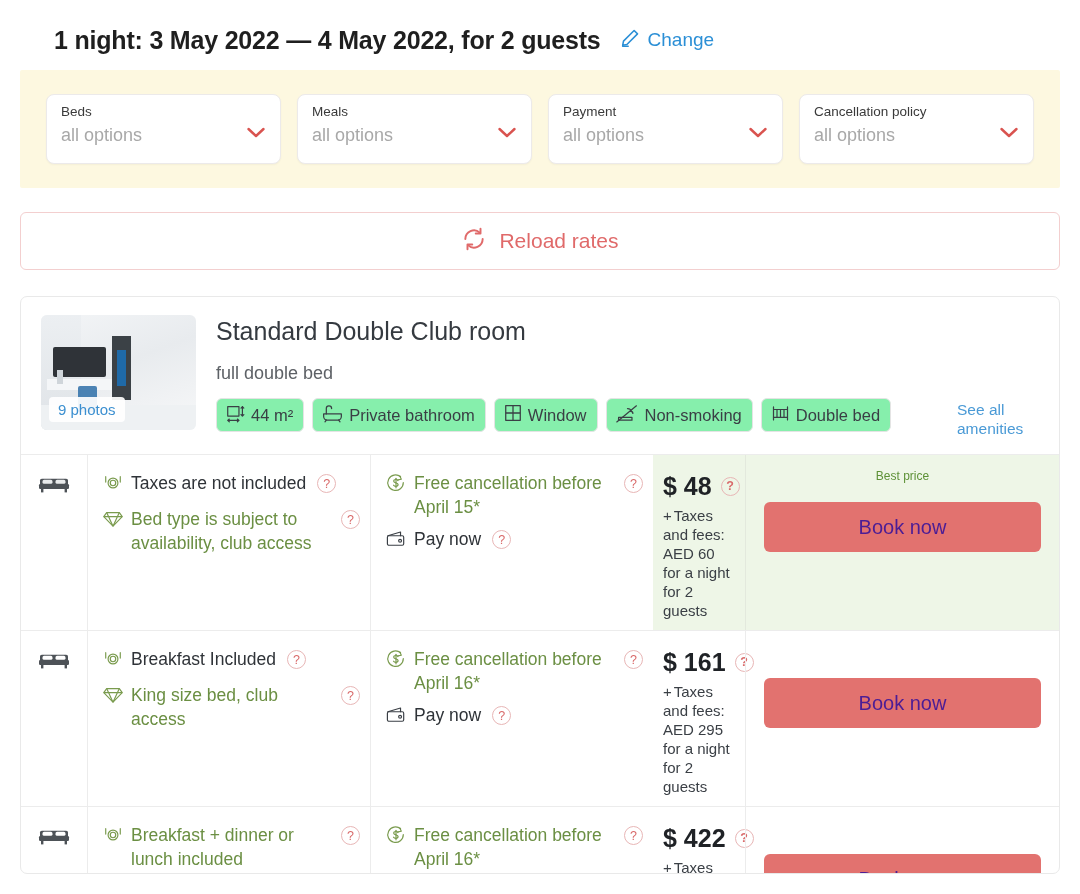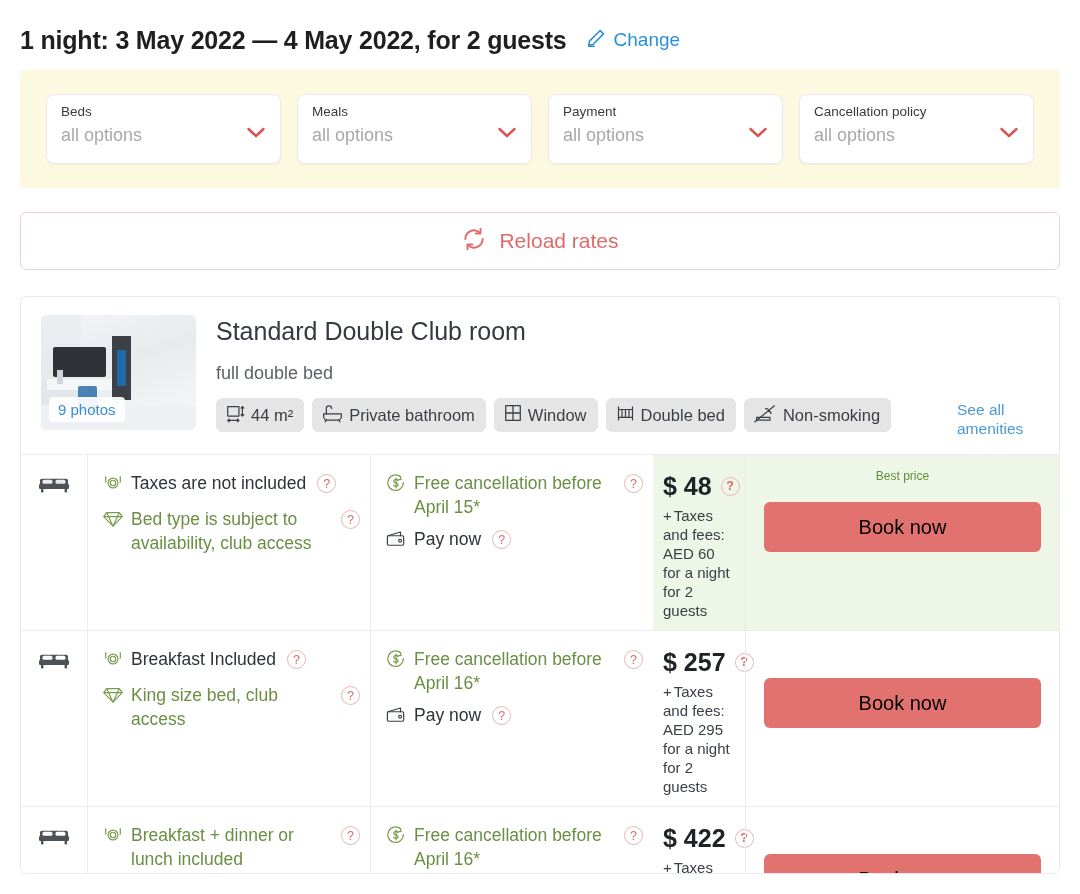--- a/index.html
+++ b/index.html
@@ -4,21 +4,21 @@
 <style>
   * { box-sizing: border-box; }
   html, body {
     margin: 0; padding: 0;
     width: 1080px; height: 894px;
     background: #ffffff;
     font-family: "Liberation Sans", sans-serif;
     color: #2b2b2b;
     overflow: hidden;
   }
-  .page { position: relative; width: 1080px; height: 894px; }
+  .page { position: relative; width: 1080px; height: 894px; padding-left: 34px; }
 
   
   .stay-header {
     display: flex; align-items: center; gap: 18px;
     padding: 20px 0 0 20px; height: 60px;
   }
   .stay-title {
     font-size: 25px; font-weight: 700; letter-spacing: -0.2px;
     color: #1f1f1f; white-space: nowrap;
   }
@@ -102,21 +102,21 @@
   }
   .room-info { flex: 1 1 auto; min-width: 0; }
   .room-name { font-size: 25px; font-weight: 400; color: #353a40; line-height: 32px; }
   .room-sub { font-size: 18px; color: #5d6166; margin-top: 16px; }
   .amen-row { display: flex; align-items: flex-start; gap: 8px; margin-top: 14px; }
   .amen {
     display: inline-flex; align-items: center; gap: 5px;
     border: 1px solid #e4e4e4; border-radius: 6px;
     padding: 5px 10px 5px 8px; height: 34px;
     font-size: 16.5px; color: #3a3f45; white-space: nowrap;
-    background: #e5e5e5;
+    background: #86efac;
   }
   .see-all {
     margin-left: auto; color: #4a9ad6; font-size: 15.5px;
     line-height: 19px; width: 82px; text-align: left; cursor: pointer;
     padding-top: 2px;
   }
 
   
   .rate-row {
     display: flex; border-top: 1px solid #ececec;
@@ -173,21 +173,21 @@
     font-size: 15px; line-height: 19px; color: #3a3f45; margin-top: 5px;
   }
   .price-sub .plus { margin-right: 2px; }
 
   .best-price {
     text-align: center; color: #5e9137; font-size: 12px; margin-bottom: 11px;
     height: 22px;
   }
   .book-btn {
     width: 100%; height: 50px; border: none; border-radius: 6px;
-    background: #e2726f; color: #000000; font-size: 20px;
+    background: #e2726f; color: #4c1d95; font-size: 20px;
     font-family: "Liberation Sans", sans-serif; cursor: pointer;
     display: flex; align-items: center; justify-content: center;
   }
   .spacer-22 { height: 33px; }
 </style>
 </head>
 <body>
 
 <div class="page">
 
@@ -309,39 +309,39 @@
               <svg width="20" height="20" viewBox="0 0 22 22" fill="none" stroke="#3a3f45" stroke-width="1.4" stroke-linejoin="round">
                 <rect x="3" y="3" width="16" height="16"></rect>
                 <path d="M11 3v16M3 11h16"></path>
               </svg>
             </span>
             <span>Window</span>
           </div>
 
           <div class="amen">
             <span>
-              <svg width="21" height="20" viewBox="0 0 24 22" fill="none" stroke="#3a3f45" stroke-width="1.4" stroke-linecap="round" stroke-linejoin="round">
-                <path d="M4 4v15M20 4v15"></path>
-                <path d="M4 7h16M4 16h16"></path>
-                <path d="M8 7v9M12 7v9M16 7v9"></path>
-              </svg>
-            </span>
-            <span>Double bed</span>
-          </div>
-
-          <div class="amen">
-            <span>
               <svg width="25" height="20" viewBox="0 0 28 22" fill="none" stroke="#3a3f45" stroke-width="1.4" stroke-linecap="round" stroke-linejoin="round">
                 <path d="M4 16h15v3H4z"></path>
                 <path d="M17 9c2 0 3 1 3 2.5"></path>
                 <path d="M14 6c2.5 0 4 1.4 4 3.4"></path>
                 <path d="M2 21L24 3"></path>
               </svg>
             </span>
             <span>Non-smoking</span>
+          </div>
+
+          <div class="amen">
+            <span>
+              <svg width="21" height="20" viewBox="0 0 24 22" fill="none" stroke="#3a3f45" stroke-width="1.4" stroke-linecap="round" stroke-linejoin="round">
+                <path d="M4 4v15M20 4v15"></path>
+                <path d="M4 7h16M4 16h16"></path>
+                <path d="M8 7v9M12 7v9M16 7v9"></path>
+              </svg>
+            </span>
+            <span>Double bed</span>
           </div>
 
           <div class="see-all">See all amenities</div>
         </div>
       </div>
     </div>
 
     <div class="rate-row highlight">
 
       <div class="col-bed">
@@ -486,21 +486,21 @@
               <circle cx="16.5" cy="13" r="1.6"></circle>
             </svg>
           </span>
           <span class="txt-dark">Pay now</span>
           <span class="qmark">?</span>
         </div>
       </div>
 
       <div class="col-price">
         <div class="price-main">
-          <span>$ 257</span>
+          <span>$ 161</span>
           <span class="qmark">?</span>
         </div>
         <div class="price-sub">
           <span class="plus">+</span><span>Taxes and fees:</span><br>
           <span>AED 295</span><br>
           <span>for a night</span><br>
           <span>for 2 guests</span>
         </div>
       </div>
 

